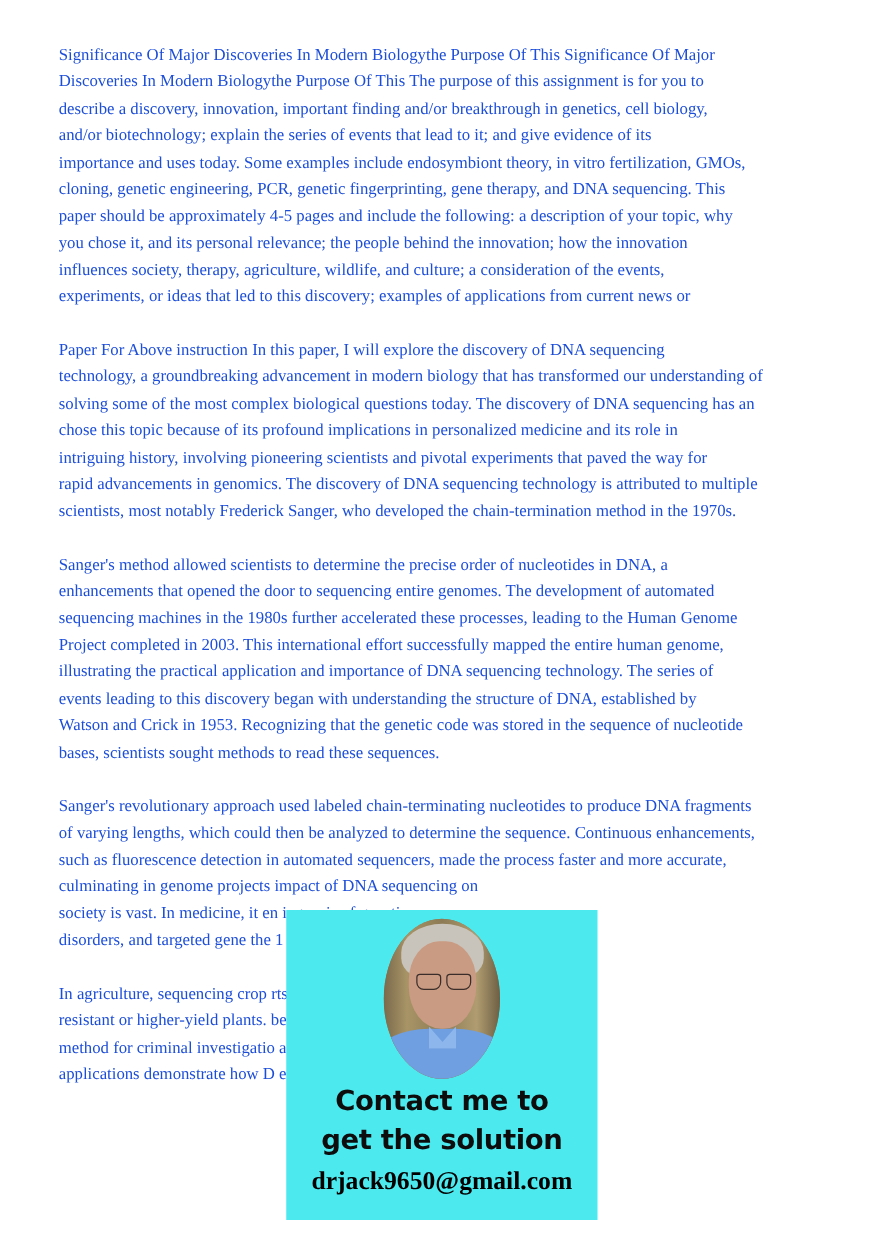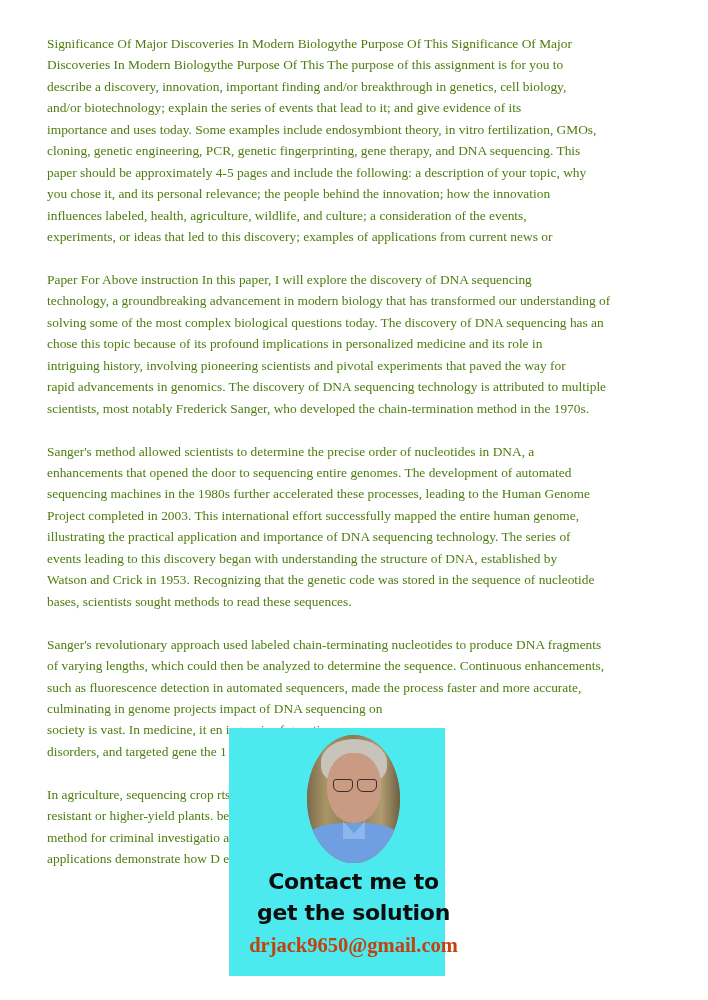--- a/index.html
+++ b/index.html
@@ -14,34 +14,34 @@
     overflow: hidden;
   }
   .page {
     position: absolute;
     left: 47px;
     top: 33px;
     width: 620px;
     font-family: "Liberation Serif", "DejaVu Serif", serif;
     font-size: 13.4px;
     line-height: 21.45px;
-    color: #4d7c0f;
+    color: #1d4ed8;
   }
   .para {
     margin: 0 0 21.45px 0;
   }
   .line {
     display: block;
     white-space: nowrap;
   }
   .overlay {
     position: absolute;
     left: 229px;
     top: 728px;
-    width: 216px;
+    width: 249px;
     height: 248px;
     background: #4ceaef;
   }
   .portrait {
     position: absolute;
     left: 78px;
     top: 7px;
     width: 93px;
     height: 128px;
     border-radius: 50%;
@@ -95,37 +95,37 @@
   .email {
     position: absolute;
     left: 0;
     top: 203px;
     width: 249px;
     text-align: center;
     font-family: "Liberation Serif", "DejaVu Serif", serif;
     font-weight: bold;
     font-size: 20.5px;
     line-height: 28px;
-    color: #c2410c;
+    color: #000000;
   }
 </style>
 </head>
 <body>
 
 <div class="page">
   <p class="para">
     <span class="line">Significance Of Major Discoveries In Modern Biologythe Purpose Of This Significance Of Major</span>
     <span class="line">Discoveries In Modern Biologythe Purpose Of This The purpose of this assignment is for you to</span>
     <span class="line">describe a discovery, innovation, important finding and/or breakthrough in genetics, cell biology,</span>
     <span class="line">and/or biotechnology; explain the series of events that lead to it; and give evidence of its</span>
     <span class="line">importance and uses today. Some examples include endosymbiont theory, in vitro fertilization, GMOs,</span>
     <span class="line">cloning, genetic engineering, PCR, genetic fingerprinting, gene therapy, and DNA sequencing. This</span>
     <span class="line">paper should be approximately 4-5 pages and include the following: a description of your topic, why</span>
     <span class="line">you chose it, and its personal relevance; the people behind the innovation; how the innovation</span>
-    <span class="line">influences labeled, health, agriculture, wildlife, and culture; a consideration of the events,</span>
+    <span class="line">influences society, therapy, agriculture, wildlife, and culture; a consideration of the events,</span>
     <span class="line">experiments, or ideas that led to this discovery; examples of applications from current news or</span>
   </p>
   <p class="para">
     <span class="line">Paper For Above instruction In this paper, I will explore the discovery of DNA sequencing</span>
     <span class="line">technology, a groundbreaking advancement in modern biology that has transformed our understanding of</span>
     <span class="line">solving some of the most complex biological questions today. The discovery of DNA sequencing has an</span>
     <span class="line">chose this topic because of its profound implications in personalized medicine and its role in</span>
     <span class="line">intriguing history, involving pioneering scientists and pivotal experiments that paved the way for</span>
     <span class="line">rapid advancements in genomics. The discovery of DNA sequencing technology is attributed to multiple</span>
     <span class="line">scientists, most notably Frederick Sanger, who developed the chain-termination method in the 1970s.</span>

